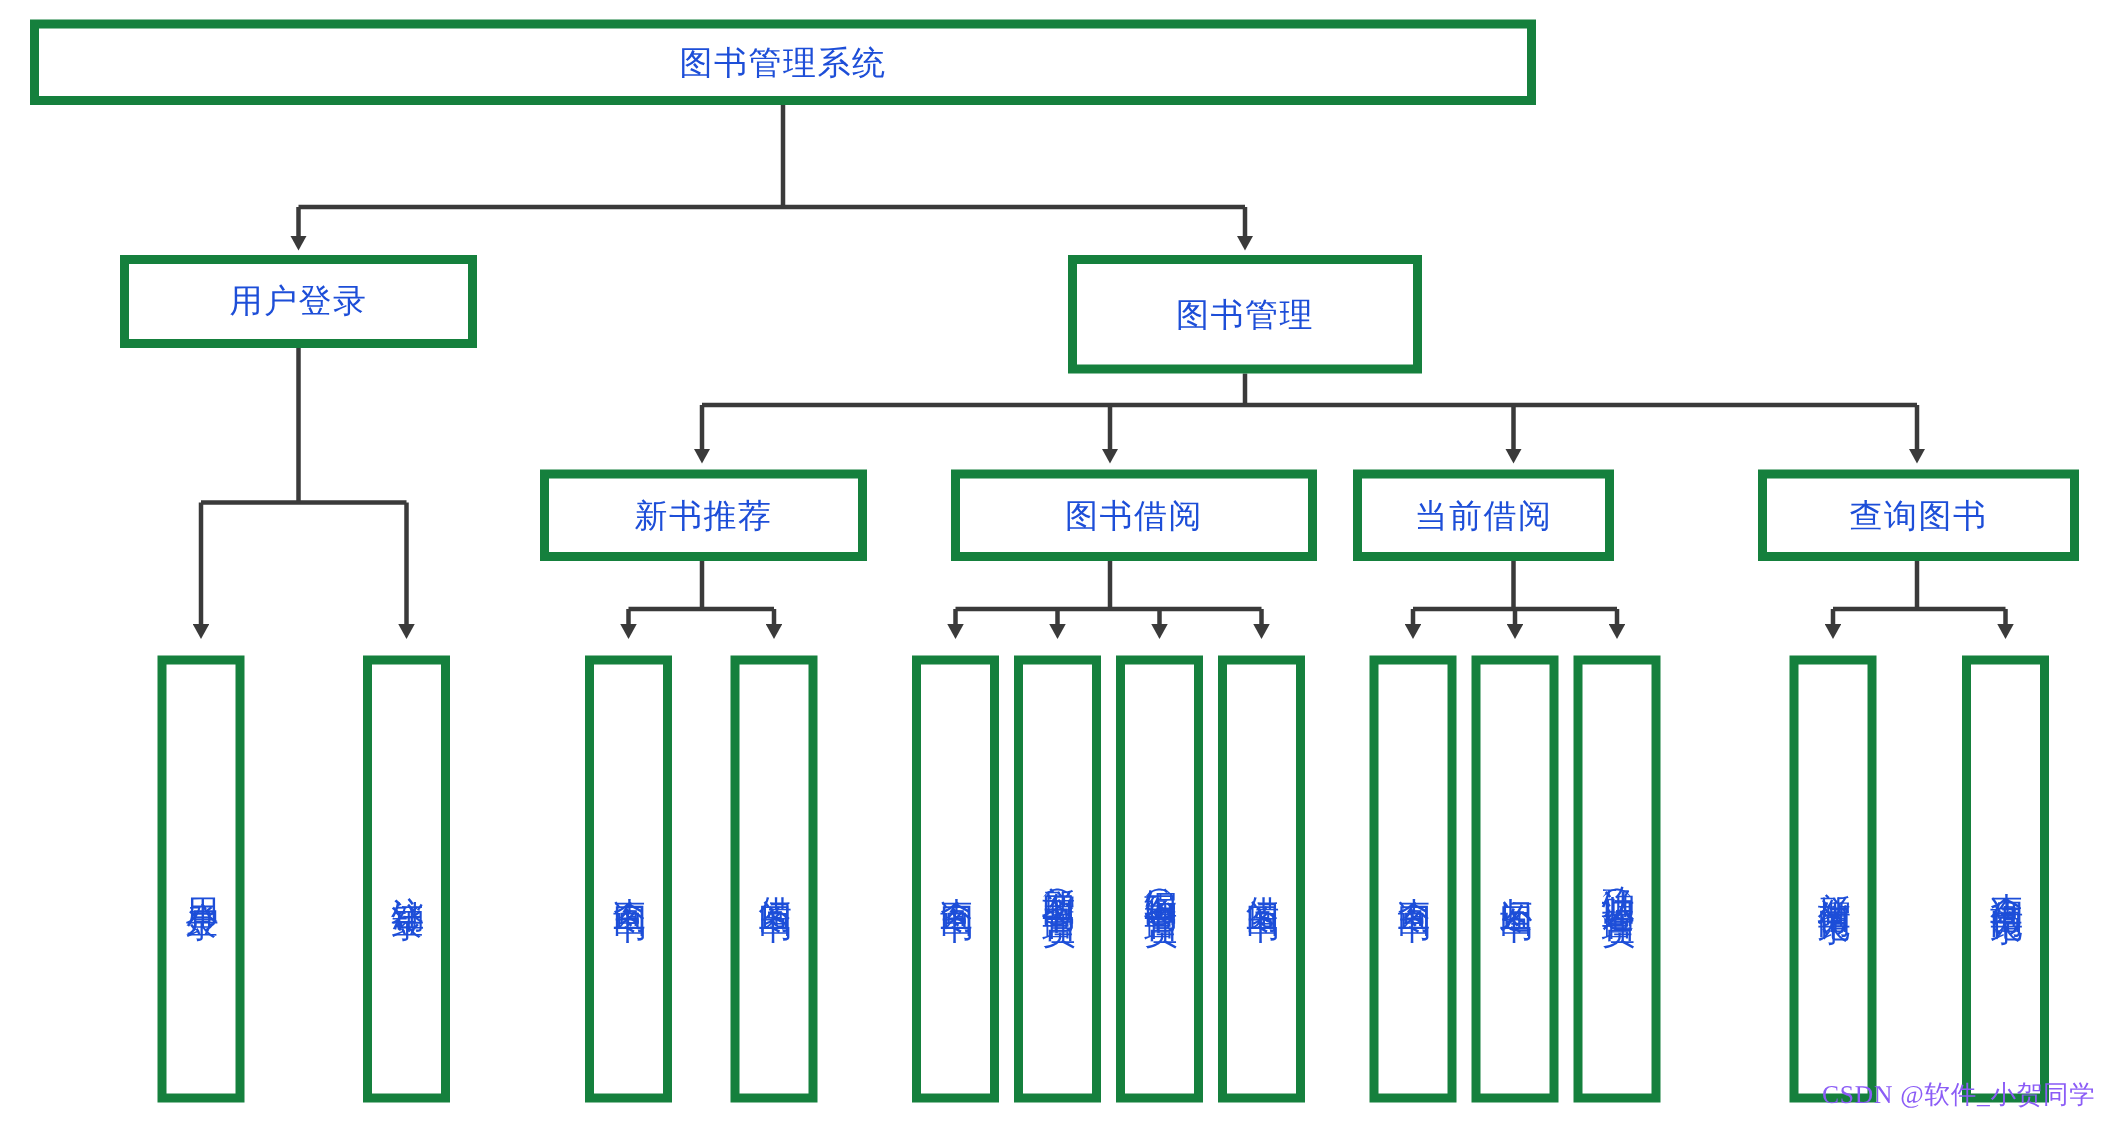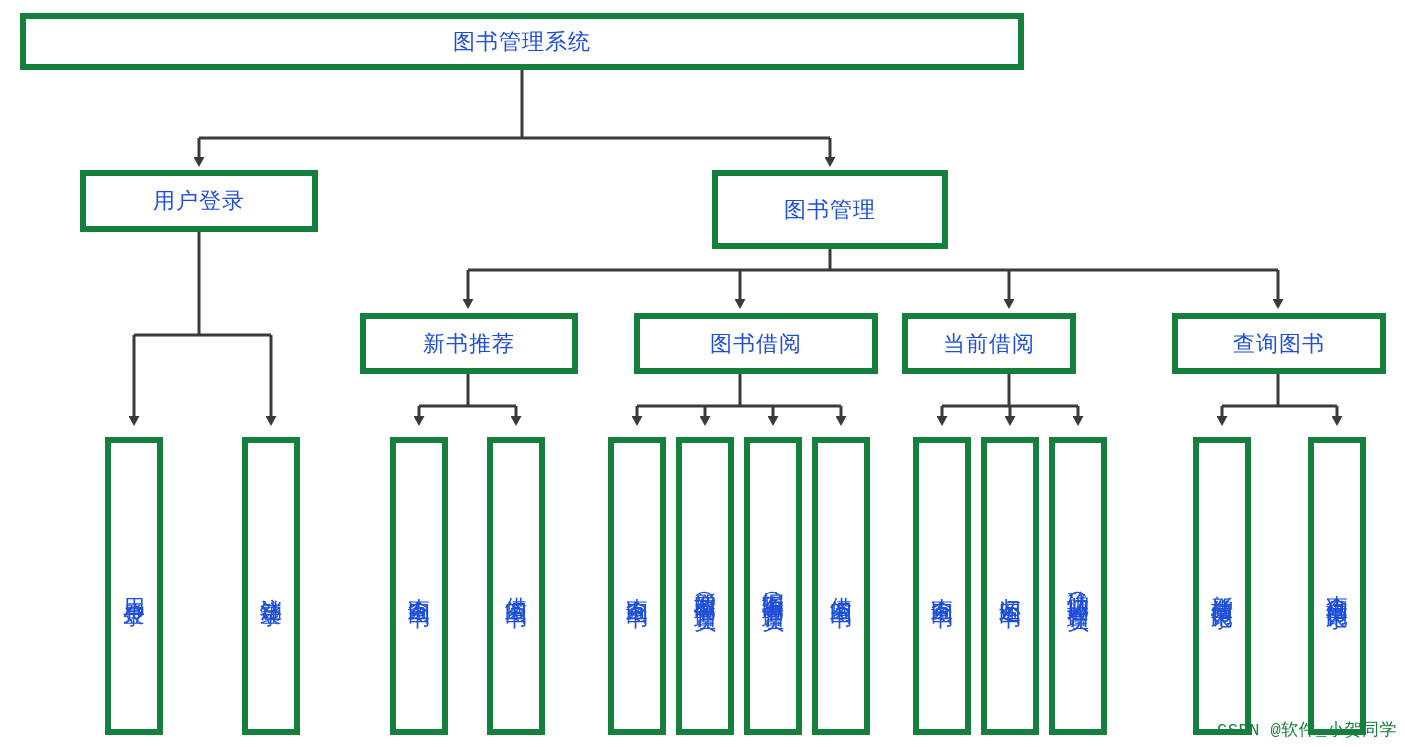--- a/index.html
+++ b/index.html
@@ -53,24 +53,24 @@
   }
   .node.horiz .htext {
     display: block;
     white-space: nowrap;
   }
   #watermark {
     position: absolute;
     right: 8px;
     bottom: 6px;
     font-size: 17px;
-    color: #15803d;
+    color: #8b5cf6;
     letter-spacing: 0.5px;
     white-space: nowrap;
-    font-family: Liberation Mono, monospace;
+    font-family: Liberation Serif, serif;
   }
 </style>
 </head>
 <body>
 
 <div id="canvas">
 
   <svg id="edges" viewBox="0 0 1405 747" xmlns="http://www.w3.org/2000/svg">
     <defs>
       <marker id="arrow" markerWidth="10" markerHeight="11" refX="1" refY="5.5" orient="auto" markerUnits="userSpaceOnUse">

